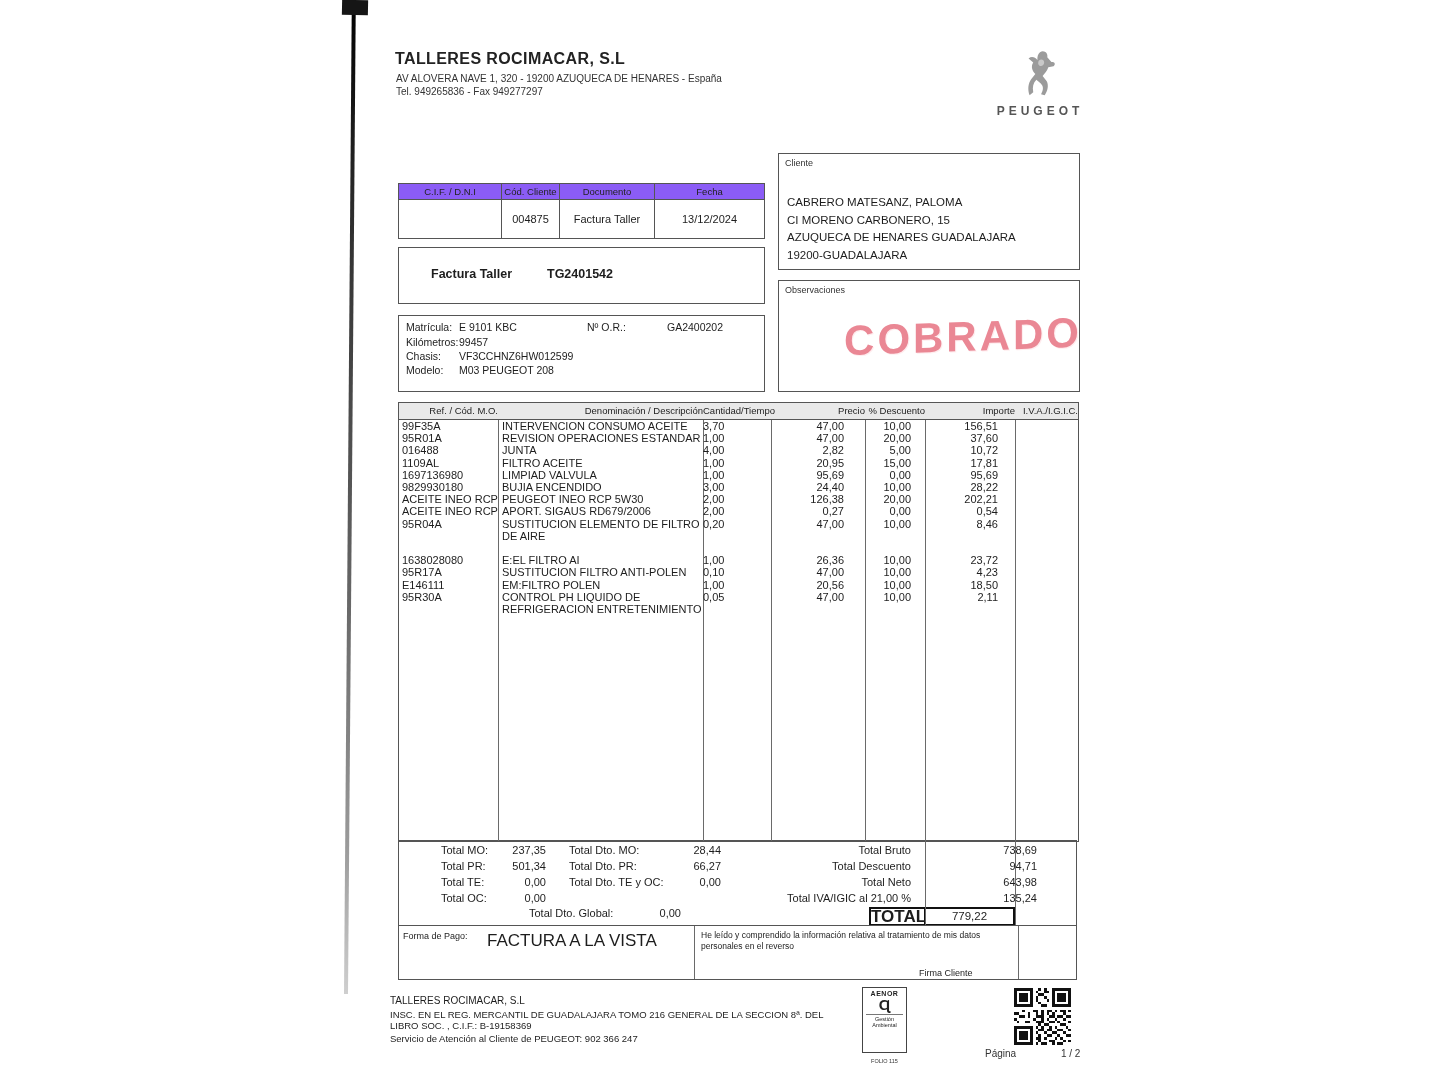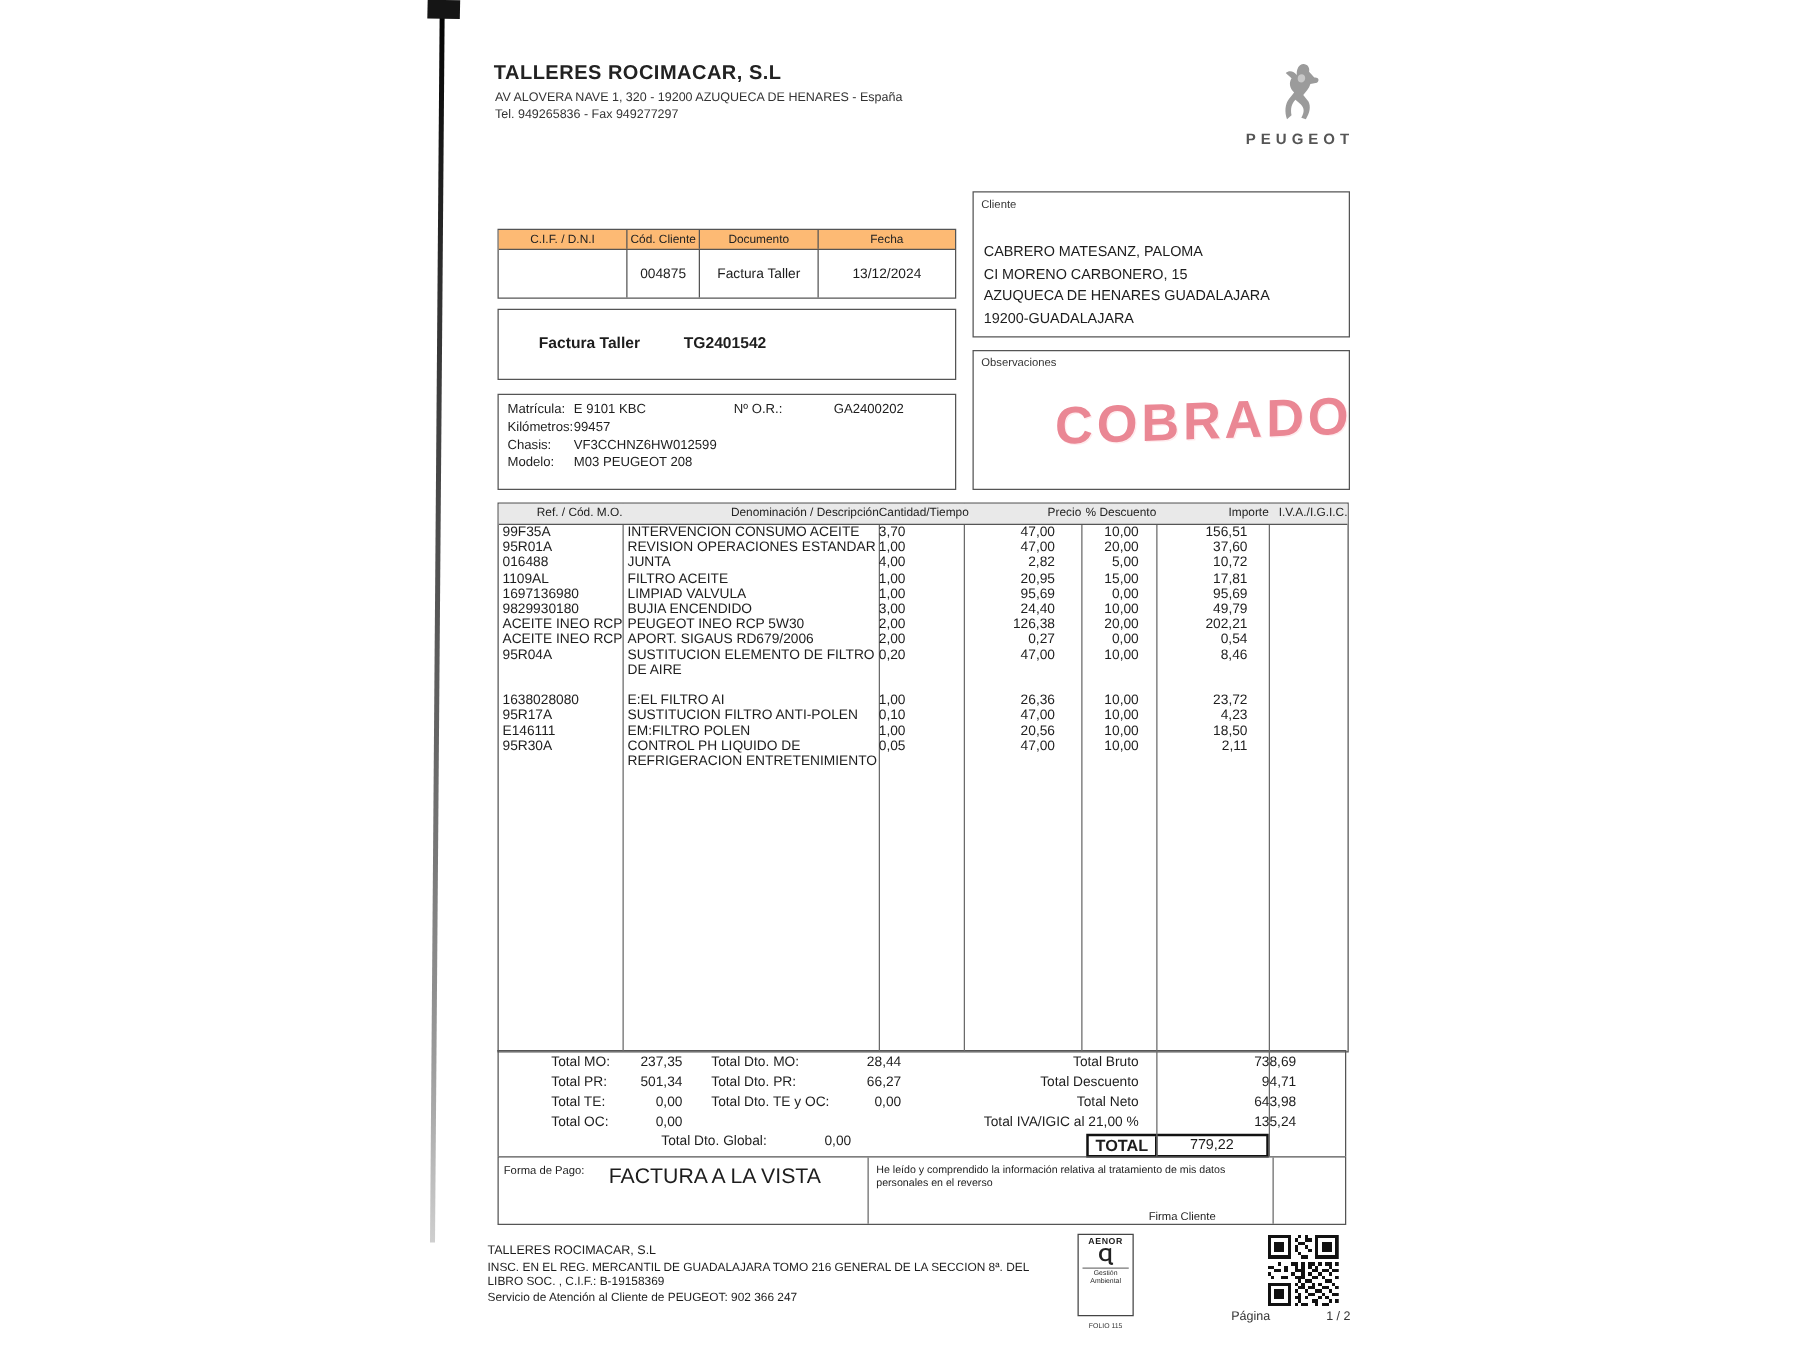--- a/index.html
+++ b/index.html
@@ -21,21 +21,21 @@
   #brand{left:995px;top:48px;width:90px;text-align:center;}
   #brand svg{display:block;margin:0 auto;}
   #brand-name{margin-top:4px;font-size:12px;letter-spacing:4px;color:#555;font-weight:bold;}
 
   
   .box{border:1px solid #555;background:#fff;}
   .boxlabel{font-size:9px;color:#333;}
 
   
   #doc-table{left:398px;top:183px;width:365px;height:54px;}
-  #doc-table .hrow{display:flex;height:15px;background:#fdba74;border-bottom:1px solid #555;}
+  #doc-table .hrow{display:flex;height:15px;background:#8b5cf6;border-bottom:1px solid #555;}
   #doc-table .hcell{font-size:9.5px;color:#222;text-align:center;line-height:15px;border-right:1px solid #555;box-sizing:border-box;}
   #doc-table .vrow{display:flex;height:38px;}
   #doc-table .vcell{font-size:11px;text-align:center;line-height:38px;border-right:1px solid #555;box-sizing:border-box;}
   .w-cif{width:103px;} .w-cod{width:58px;} .w-docu{width:95px;} .w-fecha{width:109px;border-right:none!important;}
 
   
   #title-box{left:398px;top:247px;width:365px;height:55px;}
   #doc-type{left:32px;top:19px;font-size:12.5px;font-weight:bold;}
   #doc-number{left:148px;top:19px;font-size:12.5px;font-weight:bold;}
 
@@ -84,21 +84,21 @@
   #tot-mid .pair{height:16px;position:relative;width:152px;}
   #tot-mid .pair .l{position:absolute;left:0;}
   #tot-mid .pair .v{position:absolute;right:0;}
   #tot-global{left:130px;top:66px;width:152px;height:16px;position:absolute;font-size:11px;}
   #tot-global .l{position:absolute;left:0;} #tot-global .v{position:absolute;right:0;}
   #tot-right-labels{right:165px;top:3px;text-align:right;}
   #tot-right-labels div{height:16px;font-size:11px;}
   #tot-right-values{left:526px;top:3px;width:90px;}
   #tot-right-values div{height:16px;font-size:11px;text-align:right;padding-right:18px;box-sizing:border-box;}
   #total-box{position:absolute;left:470px;top:66px;width:146px;height:19px;border:2px solid #111;display:flex;background:#fff;box-sizing:border-box;}
-  #total-box .tl{width:55px;border-right:2px solid #111;font-weight:bold;font-size:13px;text-align:center;line-height:15px;box-sizing:border-box;}
+  #total-box .tl{width:55px;border-right:2px solid #111;font-weight:bold;font-size:17px;text-align:center;line-height:15px;box-sizing:border-box;}
   #total-box .tv{flex:1;font-size:11.5px;text-align:center;line-height:15px;}
 
   
   #payment{left:398px;top:925px;width:679px;height:55px;border:1px solid #555;box-sizing:border-box;}
   #pay-label{left:4px;top:5px;font-size:9px;}
   #pay-value{left:88px;top:5px;font-size:17px;}
   #pay-div1{left:295px;top:0;bottom:0;width:1px;background:#6a6a6a;position:absolute;}
   #pay-div2{left:619px;top:0;bottom:0;width:1px;background:#6a6a6a;position:absolute;}
   #privacy{left:302px;top:4px;width:306px;font-size:8.5px;line-height:10.5px;color:#222;}
   #signature{left:520px;top:42px;font-size:9px;}
@@ -257,21 +257,21 @@
           <div class="cell c-imp">95,69</div>
           <div class="cell c-iva"></div>
         </div>
 
         <div class="irow">
           <div class="cell c-ref">9829930180</div>
           <div class="cell c-desc">BUJIA ENCENDIDO</div>
           <div class="cell c-qty">3,00</div>
           <div class="cell c-price">24,40</div>
           <div class="cell c-dto">10,00</div>
-          <div class="cell c-imp">49,79</div>
+          <div class="cell c-imp">28,22</div>
           <div class="cell c-iva"></div>
         </div>
 
         <div class="irow">
           <div class="cell c-ref">ACEITE INEO RCP</div>
           <div class="cell c-desc">PEUGEOT INEO RCP  5W30</div>
           <div class="cell c-qty">2,00</div>
           <div class="cell c-price">126,38</div>
           <div class="cell c-dto">20,00</div>
           <div class="cell c-imp">202,21</div>

